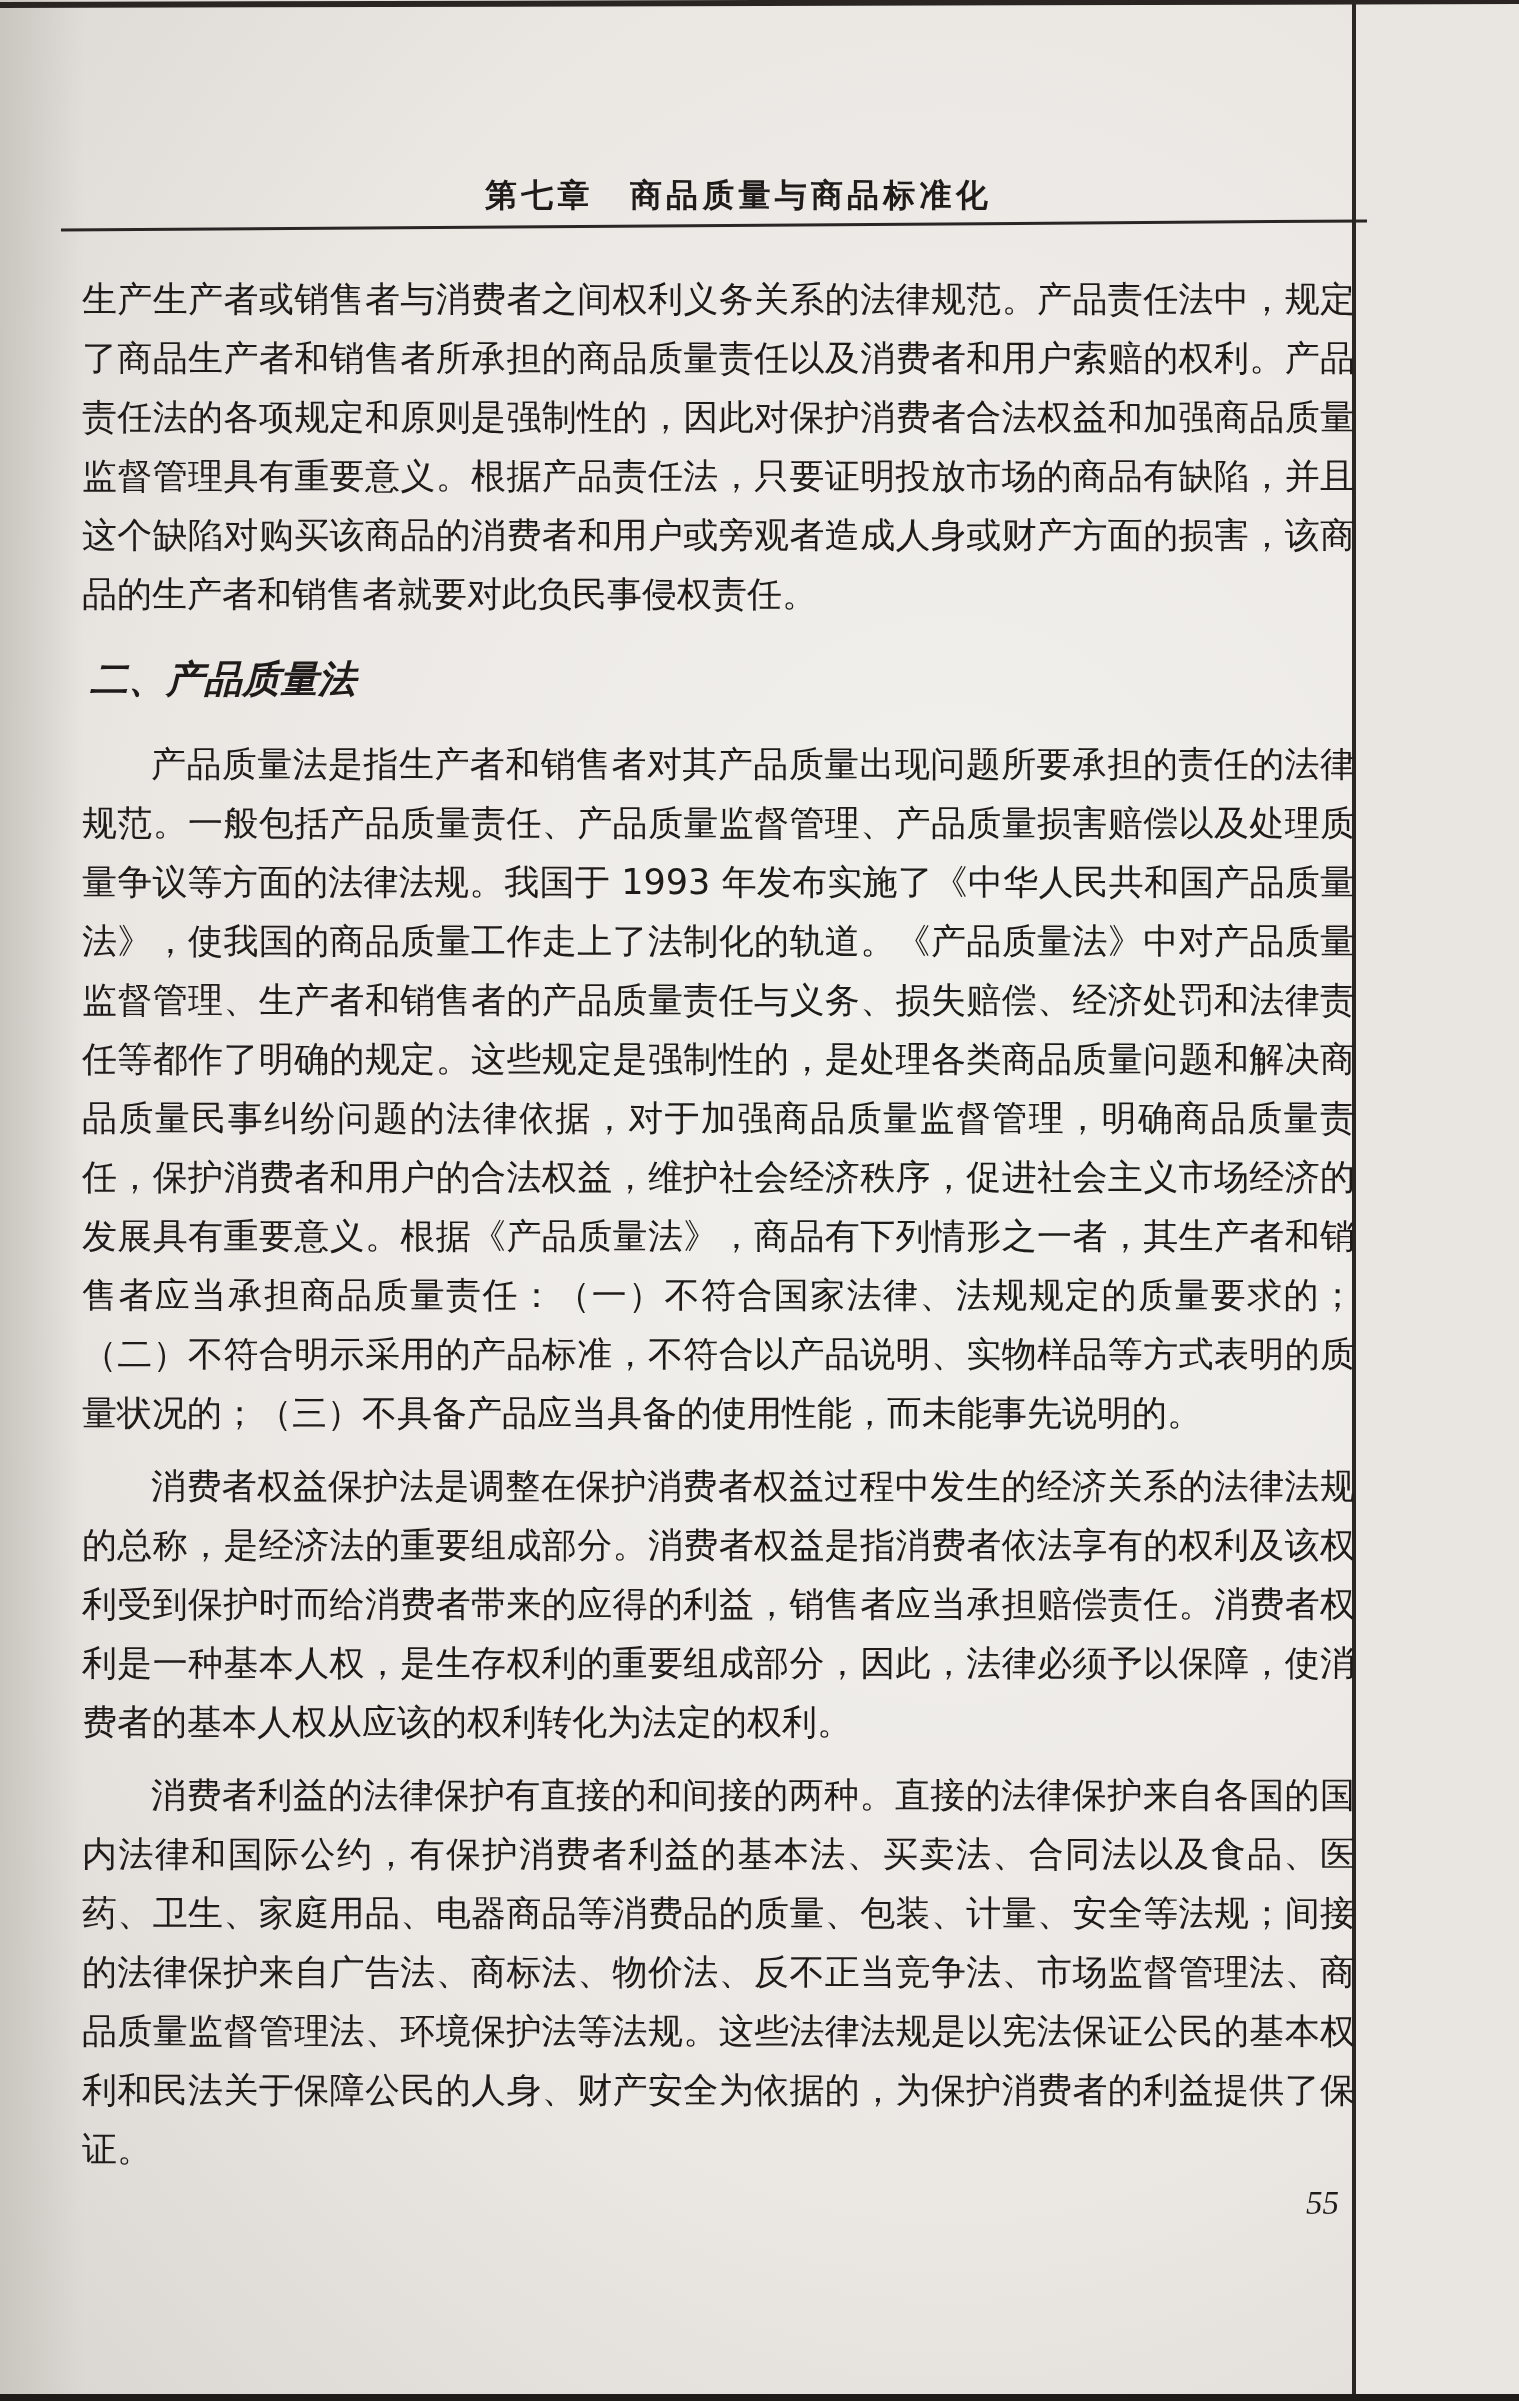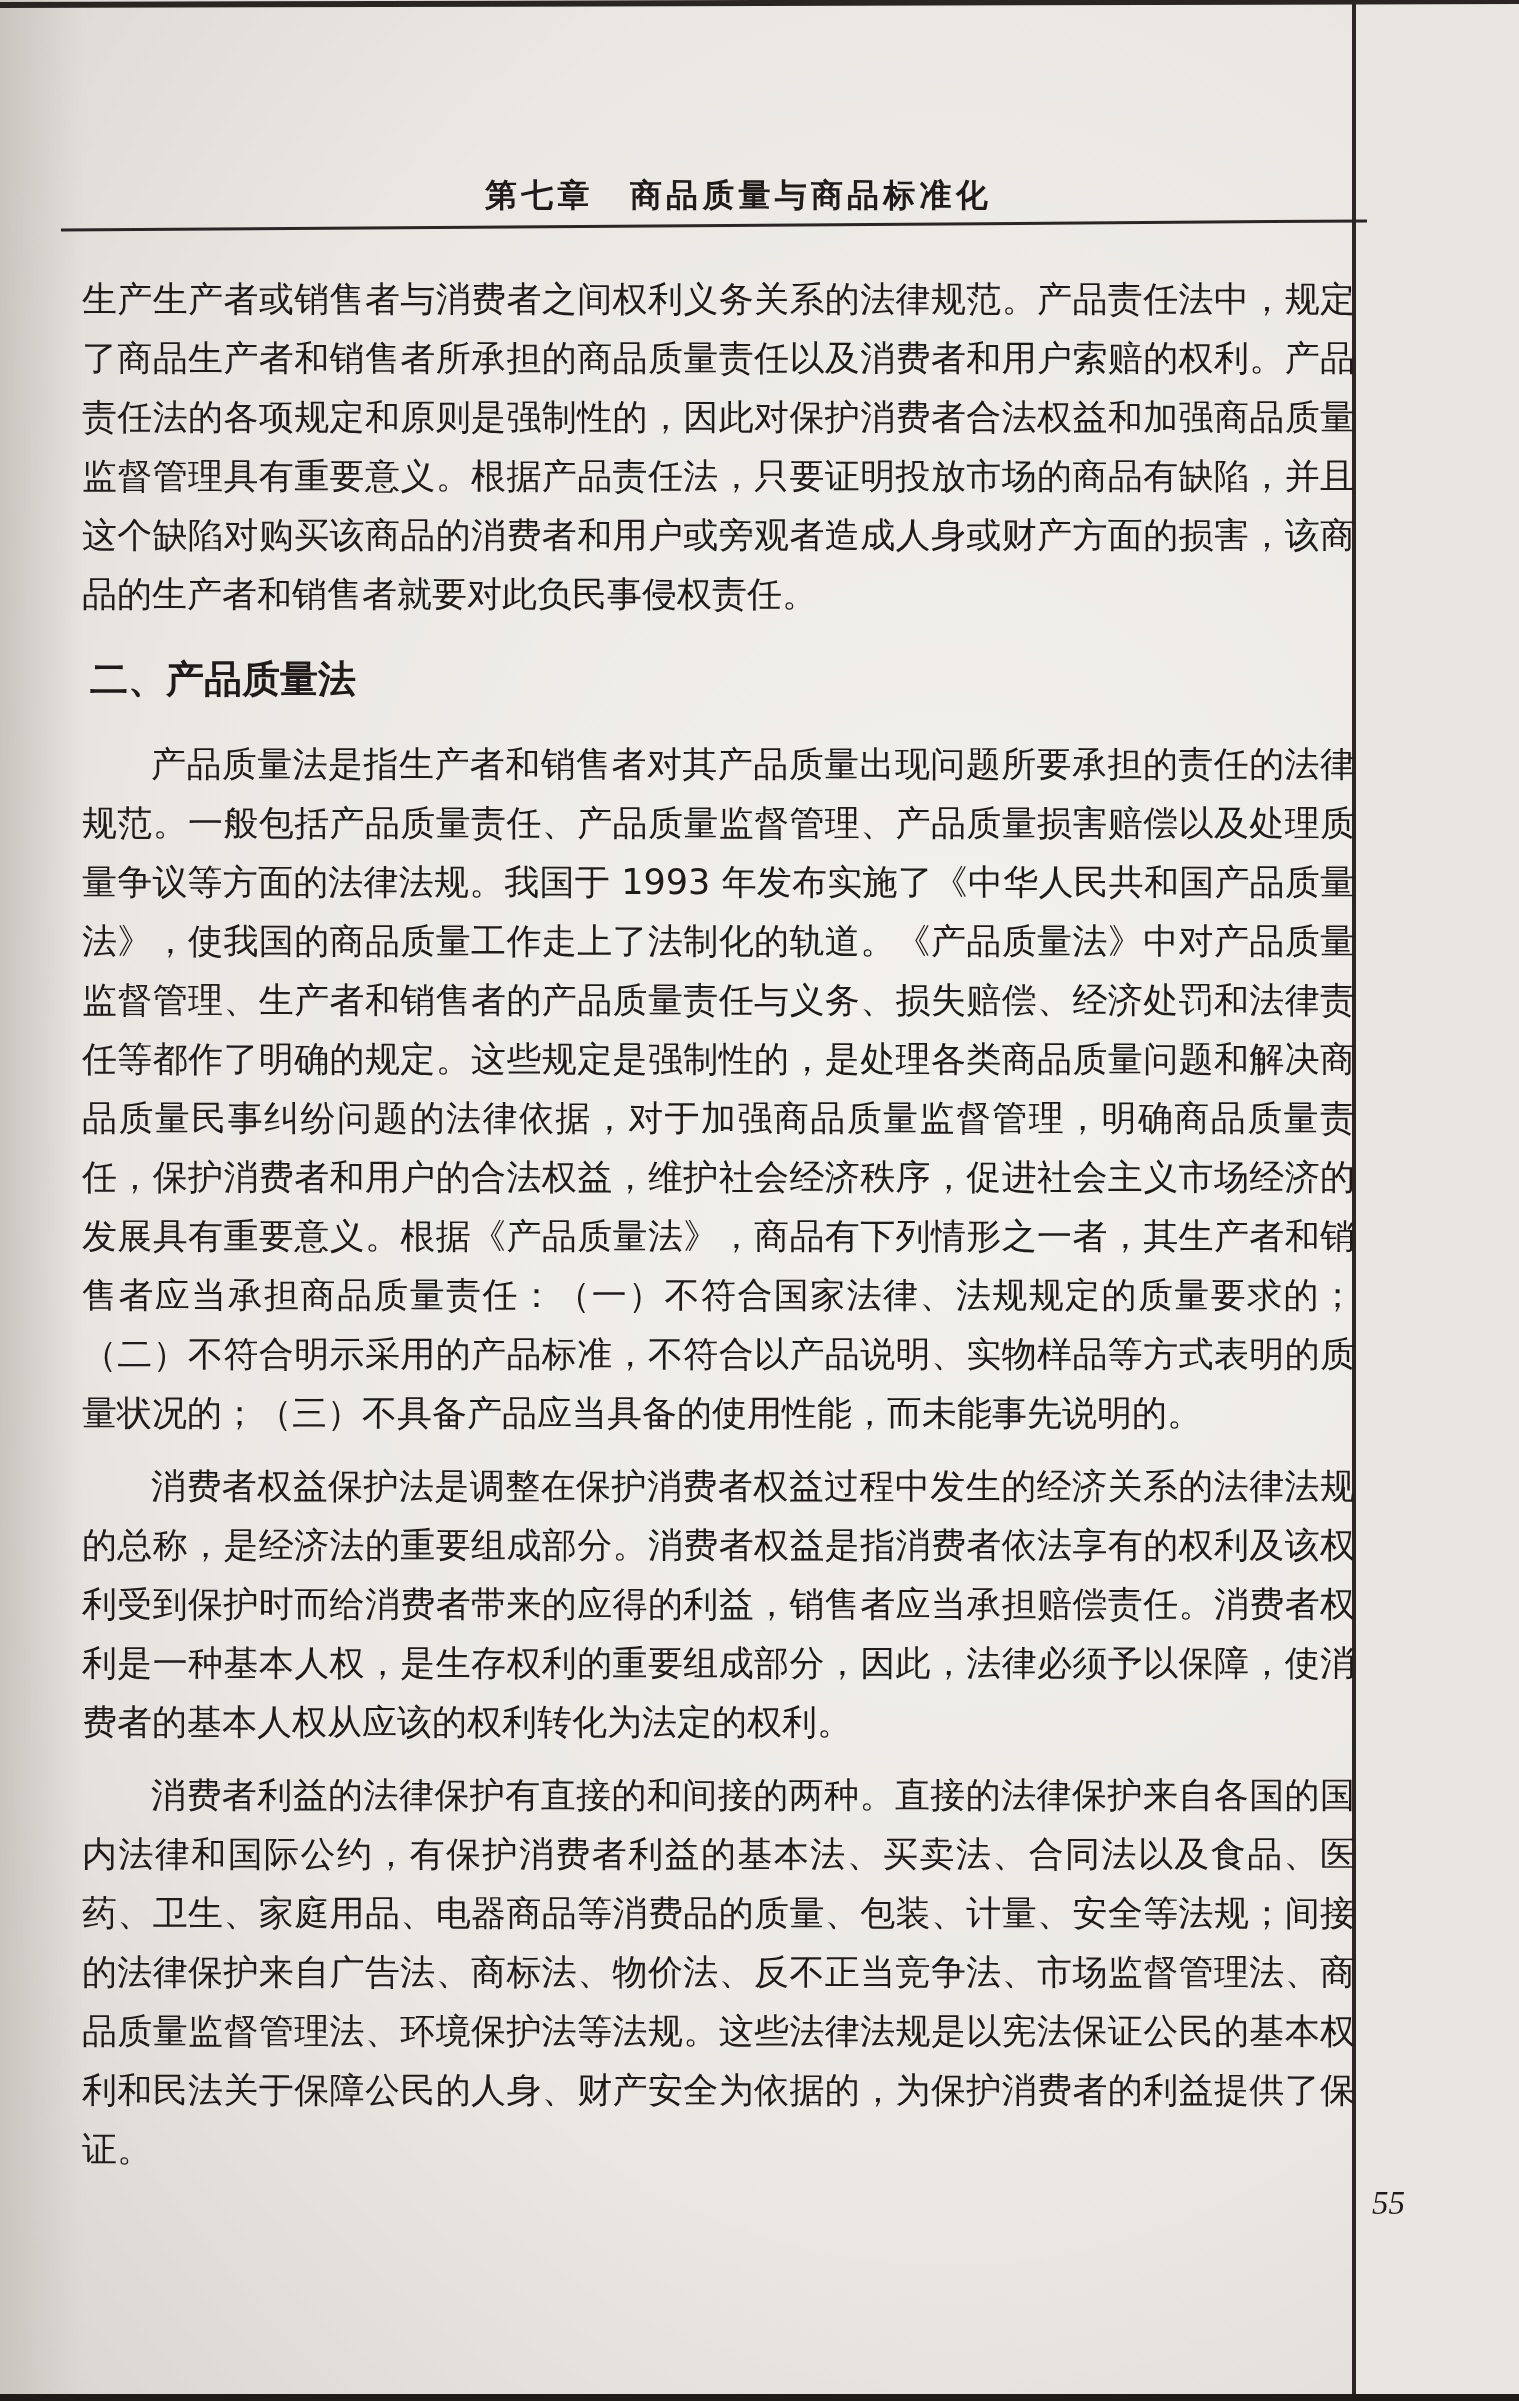--- a/index.html
+++ b/index.html
@@ -38,25 +38,25 @@
     transform: rotate(-0.4deg);
   }
   .content {
     position:absolute; left:69px; top:257px; width:1299px;
     font-family:"DejaVu Sans", "Liberation Sans", sans-serif;
     font-size:35px; line-height:59px; text-align:justify;
   }
   .para { margin:13px; }
   .para.indent { text-indent:69px; }
   .heading {
-    margin:17.4px 0 17.4px 21px; font-weight:bold; font-size:38px; line-height:76px;
+    margin:17.4px 0 17.4px 21px; font-weight:bold; font-size:38px; line-height:76px;font-style:italic;
   }
   .para + .para { margin-top:14px; }
   .page-number {
-    position:absolute; left:1372px; top:2185px; font-size:33px; font-style:italic;
+    position:absolute; left:1306px; top:2185px; font-size:33px; font-style:italic;
     font-family:"Liberation Serif", "DejaVu Serif", serif;
   }
 </style>
 </head>
 <body>
 
 <div class="page">
   <div class="shadow-left"></div>
   <div class="top-edge"></div>
   <div class="right-edge"></div>

